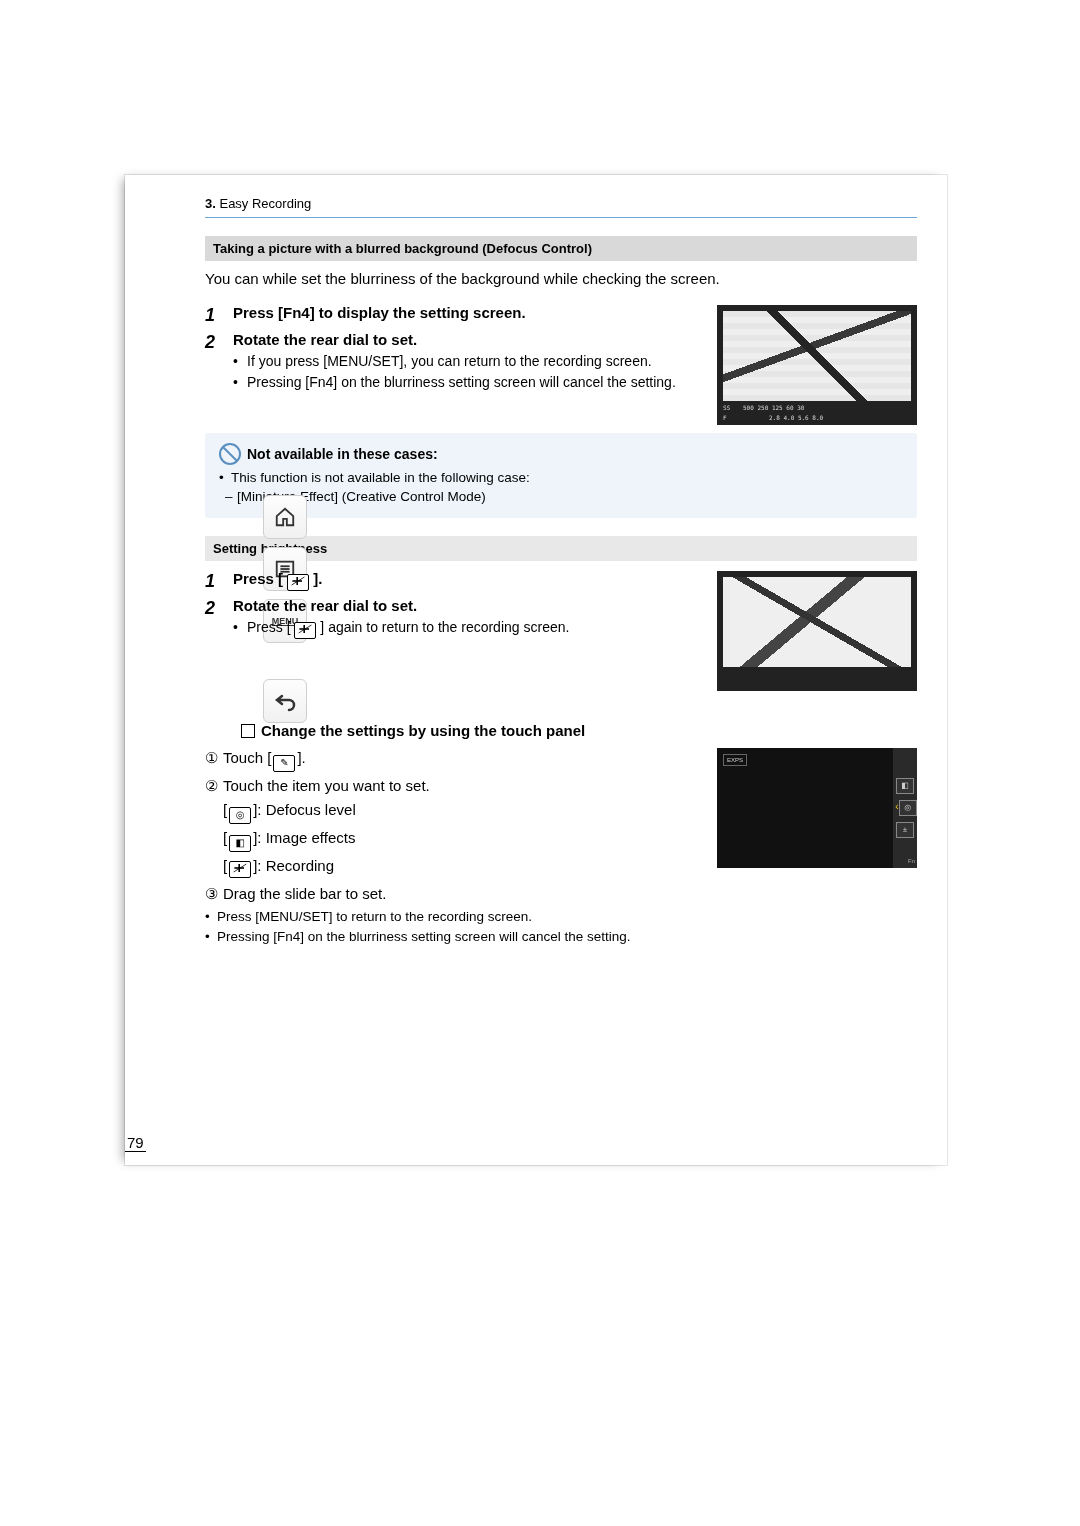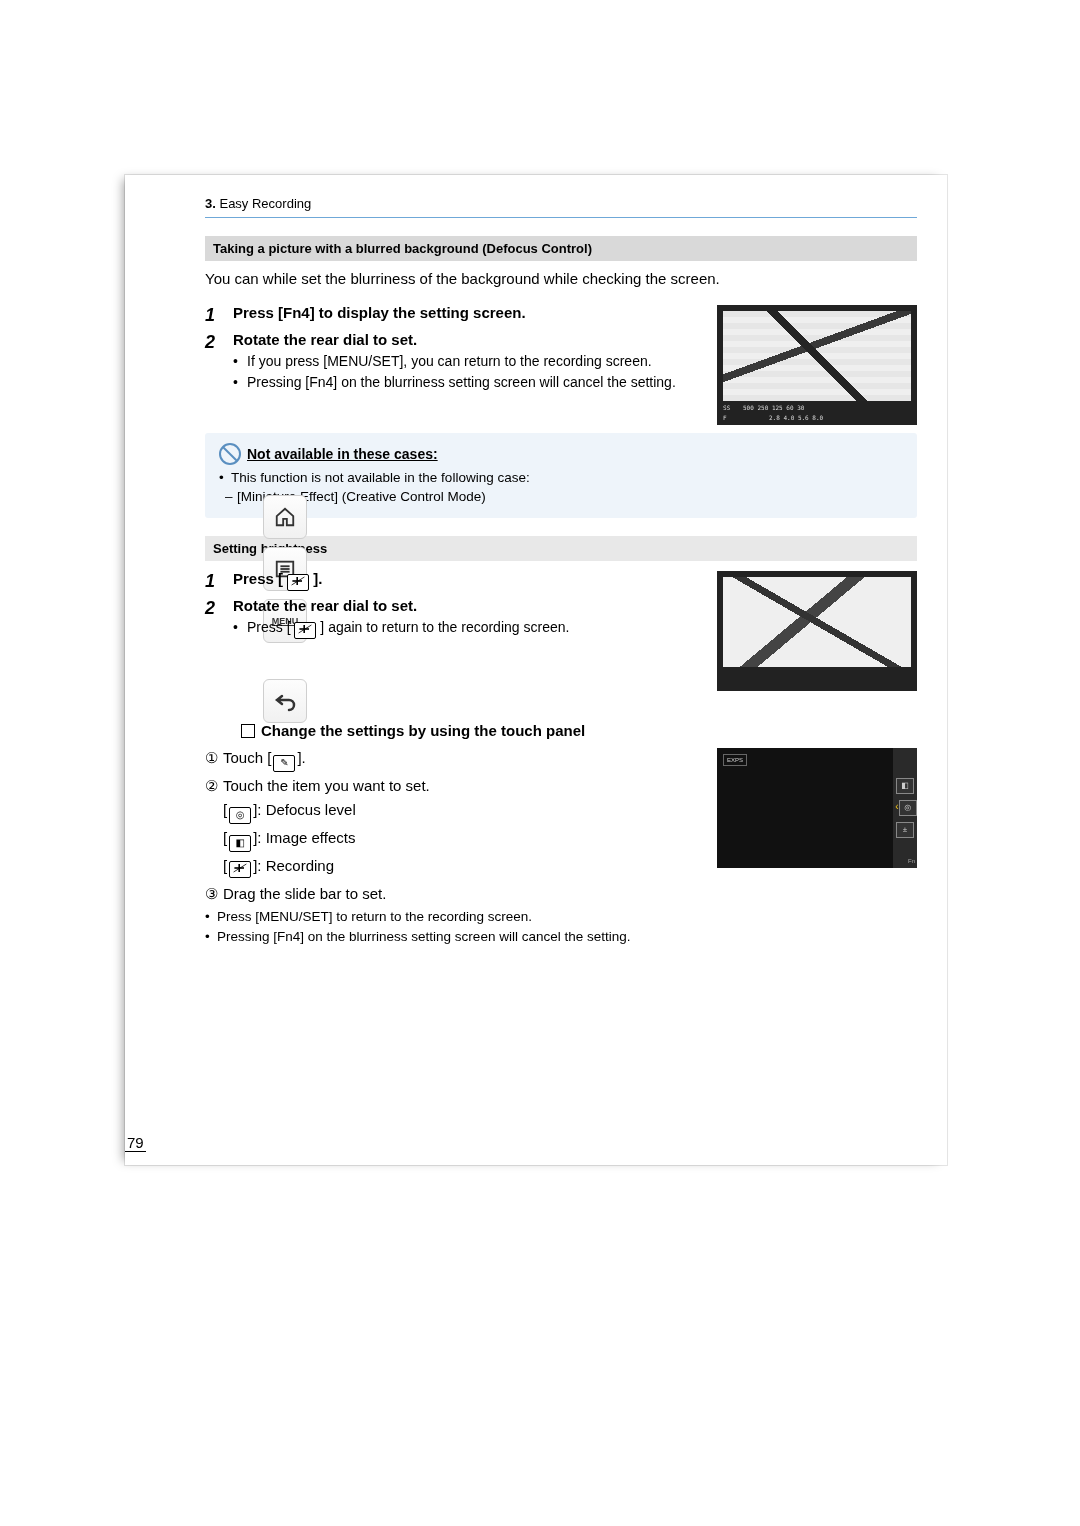--- a/index.html
+++ b/index.html
@@ -102,21 +102,21 @@
   .illus-row { display:flex; gap:4px; align-items:center; }
   .illus-row span:first-child { width:16px; }
   .notebox {
     background: #eef4fa;
     border-radius: 3px;
     padding: 10px 14px 12px 14px;
     margin: 18px 0 18px 0;
     font-size: 13.5px;
     clear: both;
   }
-  .note-head { font-weight: bold; display:flex; align-items:center; gap:6px; margin-bottom:4px; font-size:14px;text-decoration:underline;}
+  .note-head { font-weight: bold; display:flex; align-items:center; gap:6px; margin-bottom:4px; font-size:14px;}
   .note-icon {
     width:18px;height:18px;border:2px solid #5a8fc0;border-radius:50%;
     display:inline-flex;align-items:center;justify-content:center;color:#5a8fc0;font-size:12px;font-weight:bold;
     position:relative;
   }
   .note-icon::before{ content:""; position:absolute; width:20px; height:2px; background:#5a8fc0; transform:rotate(45deg);}
   .dash { display:flex; font-size:13.5px; margin-left: 6px; }
   .dash .d { width:12px; }
   .subhead {
     font-weight: bold;

